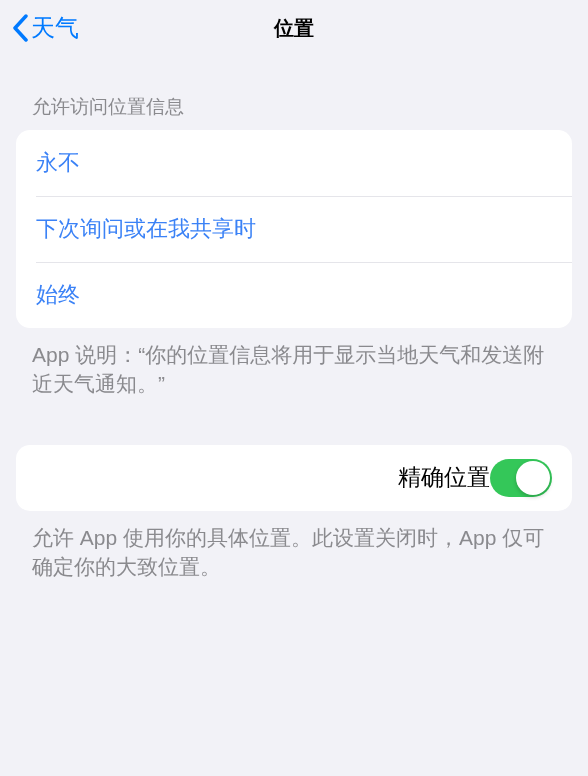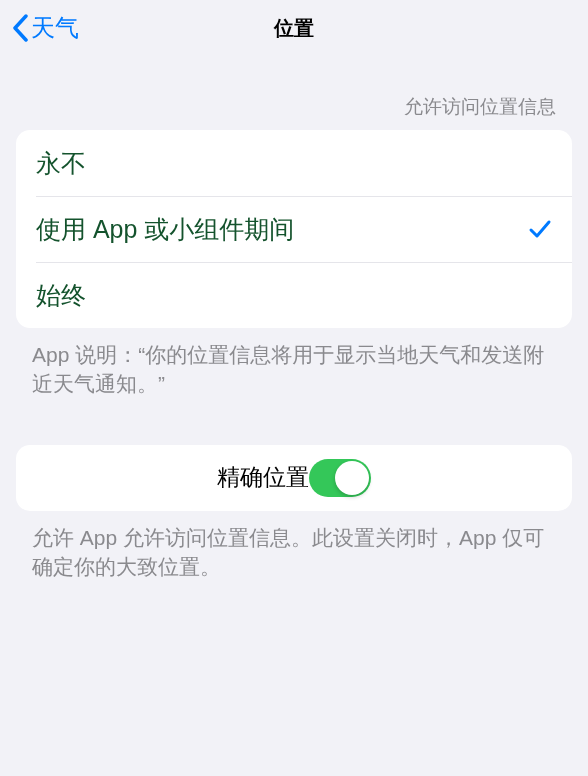--- a/index.html
+++ b/index.html
@@ -40,36 +40,35 @@
       left: 50%;
       transform: translateX(-50%);
       font-size: 20px;
       font-weight: 600;
       color: #000;
     }
     .section-header {
       font-size: 19px;
       color: #8a8a8e;
       padding: 38px 32px 10px 32px;
-      text-align: right;
     }
     .list-group {
       background: #fff;
       margin: 0 16px;
       border-radius: 14px;
       overflow: hidden;
     }
     .list-row {
       display: flex;
       align-items: center;
       justify-content: space-between;
       min-height: 66px;
       padding: 0 20px;
-      font-size: 25px;
-      color: #14532d;
+      font-size: 22px;
+      color: #3b82f6;
       cursor: pointer;
       position: relative;
     }
     .list-row + .list-row::before {
       content: "";
       position: absolute;
       top: 0;
       left: 20px;
       right: 0;
       height: 1px;
@@ -82,21 +81,21 @@
     }
     .section-footer {
       font-size: 21px;
       color: #8a8a8e;
       padding: 12px 32px 0 32px;
       line-height: 1.4;
     }
     .toggle-row {
       display: flex;
       align-items: center;
-      justify-content: center;
+      justify-content: flex-end;
       min-height: 66px;
       padding: 0 20px;
       font-size: 23px;
       color: #000;
     }
     .switch {
       width: 62px;
       height: 38px;
       background: #34c759;
       border-radius: 19px;
@@ -132,38 +131,33 @@
   <div class="nav-title">位置</div>
 </div>
 
 <div class="section-header">允许访问位置信息</div>
 
 <div class="list-group">
   <div class="list-row">
     <span>永不</span>
   </div>
   <div class="list-row">
-    <span>使用 App 或小组件期间</span>
-    <span class="checkmark">
-      <svg width="24" height="24" viewBox="0 0 24 24" fill="none">
-        <path d="M3 13 L9 19 L21 5" stroke="#007aff" stroke-width="3" stroke-linecap="round" stroke-linejoin="round"></path>
-      </svg>
-    </span>
+    <span>下次询问或在我共享时</span>
   </div>
   <div class="list-row">
     <span>始终</span>
   </div>
 </div>
 
 <div class="section-footer">App 说明：“你的位置信息将用于显示当地天气和发送附近天气通知。”</div>
 
 <div class="spacer"></div>
 
 <div class="list-group">
   <div class="toggle-row">
     <span>精确位置</span>
     <div class="switch">
       <div class="switch-knob"></div>
     </div>
   </div>
 </div>
 
-<div class="section-footer">允许 App 允许访问位置信息。此设置关闭时，App 仅可确定你的大致位置。</div>
+<div class="section-footer">允许 App 使用你的具体位置。此设置关闭时，App 仅可确定你的大致位置。</div>
 
 </body></html>

